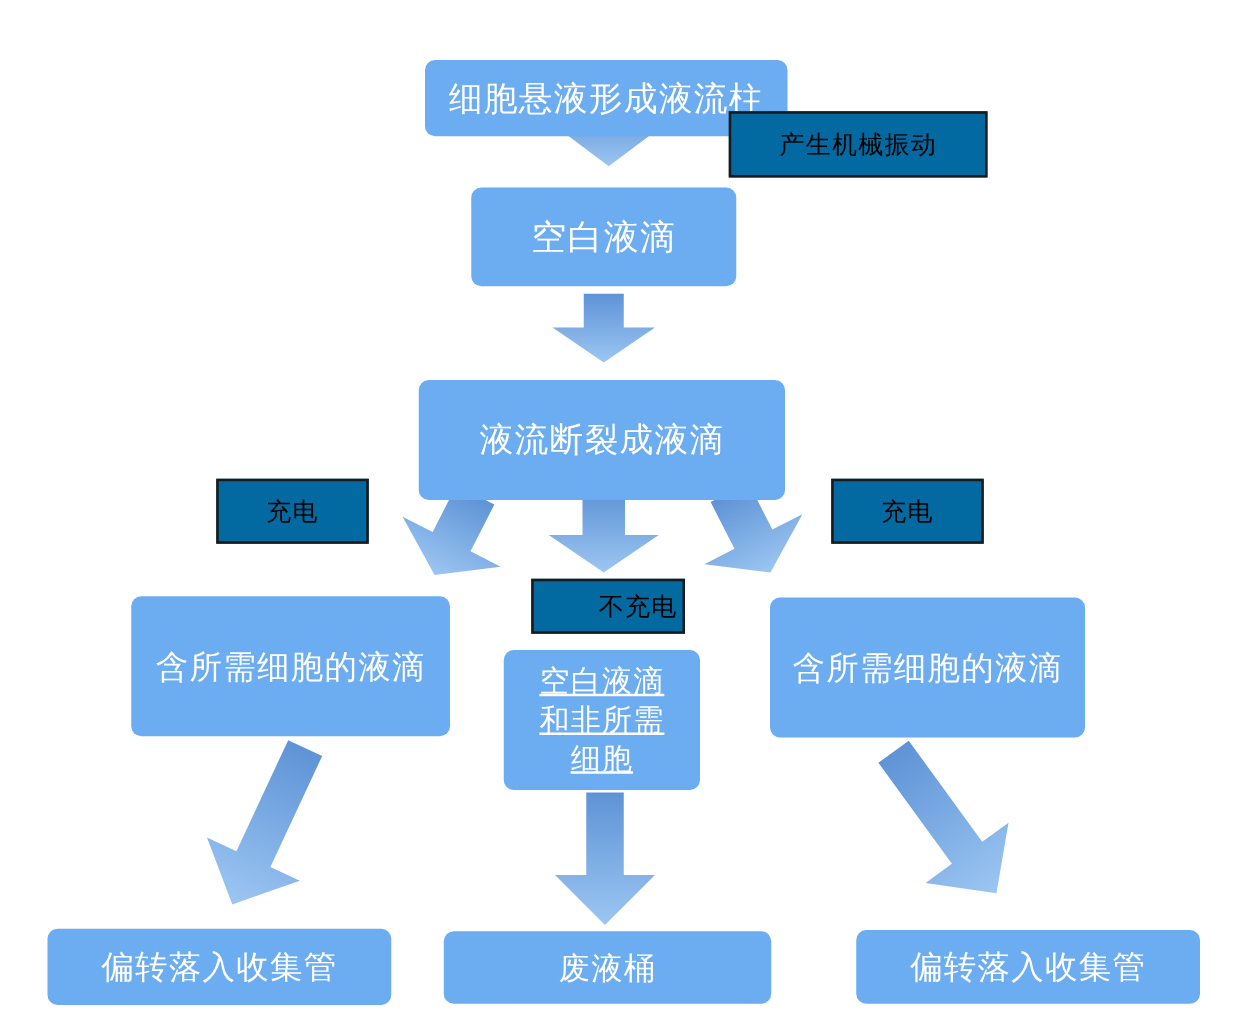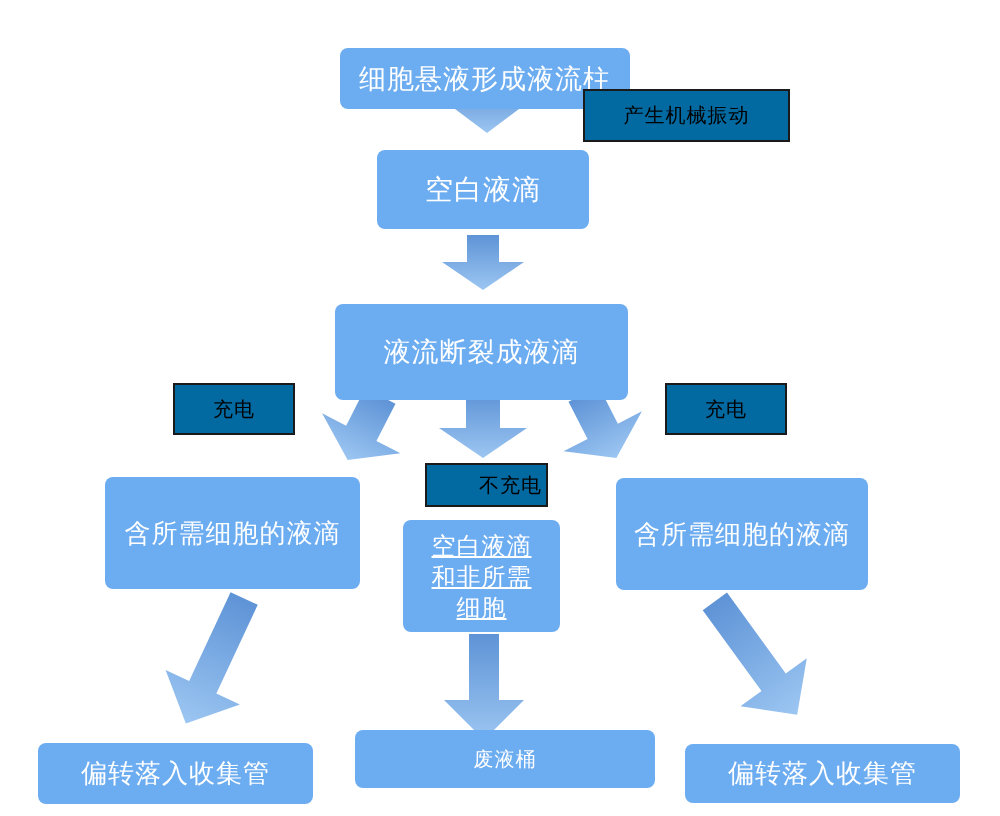--- a/index.html
+++ b/index.html
@@ -82,21 +82,21 @@
   <div class="node" style="left:105px;top:477px;width:255px;height:112px;font-size:26px;">含所需细胞的液滴</div>
 
   <div class="node" style="left:403px;top:520px;width:157px;height:112px;font-size:24px;line-height:31px;text-decoration:underline;">空白液滴
 和非所需
 细胞</div>
 
   <div class="node" style="left:616px;top:478px;width:252px;height:112px;font-size:26px;">含所需细胞的液滴</div>
 
   <div class="node" style="left:38px;top:743px;width:275px;height:61px;font-size:26px;">偏转落入收集管</div>
 
-  <div class="node" style="left:355px;top:730px;width:300px;height:58px;font-size:20px;">废液桶</div>
+  <div class="node" style="left:355px;top:745px;width:262px;height:58px;font-size:25px;">废液桶</div>
 
   <div class="node" style="left:685px;top:744px;width:275px;height:59px;font-size:26px;">偏转落入收集管</div>
 
   <div class="tag" style="left:583px;top:89px;width:207px;height:53px;">产生机械振动</div>
 
   <div class="tag" style="left:173px;top:383px;width:122px;height:52px;">充电</div>
 
   <div class="tag" style="left:425px;top:463px;width:123px;height:44px;padding-left:48px;">不充电</div>
 
   <div class="tag" style="left:665px;top:383px;width:122px;height:52px;">充电</div>

